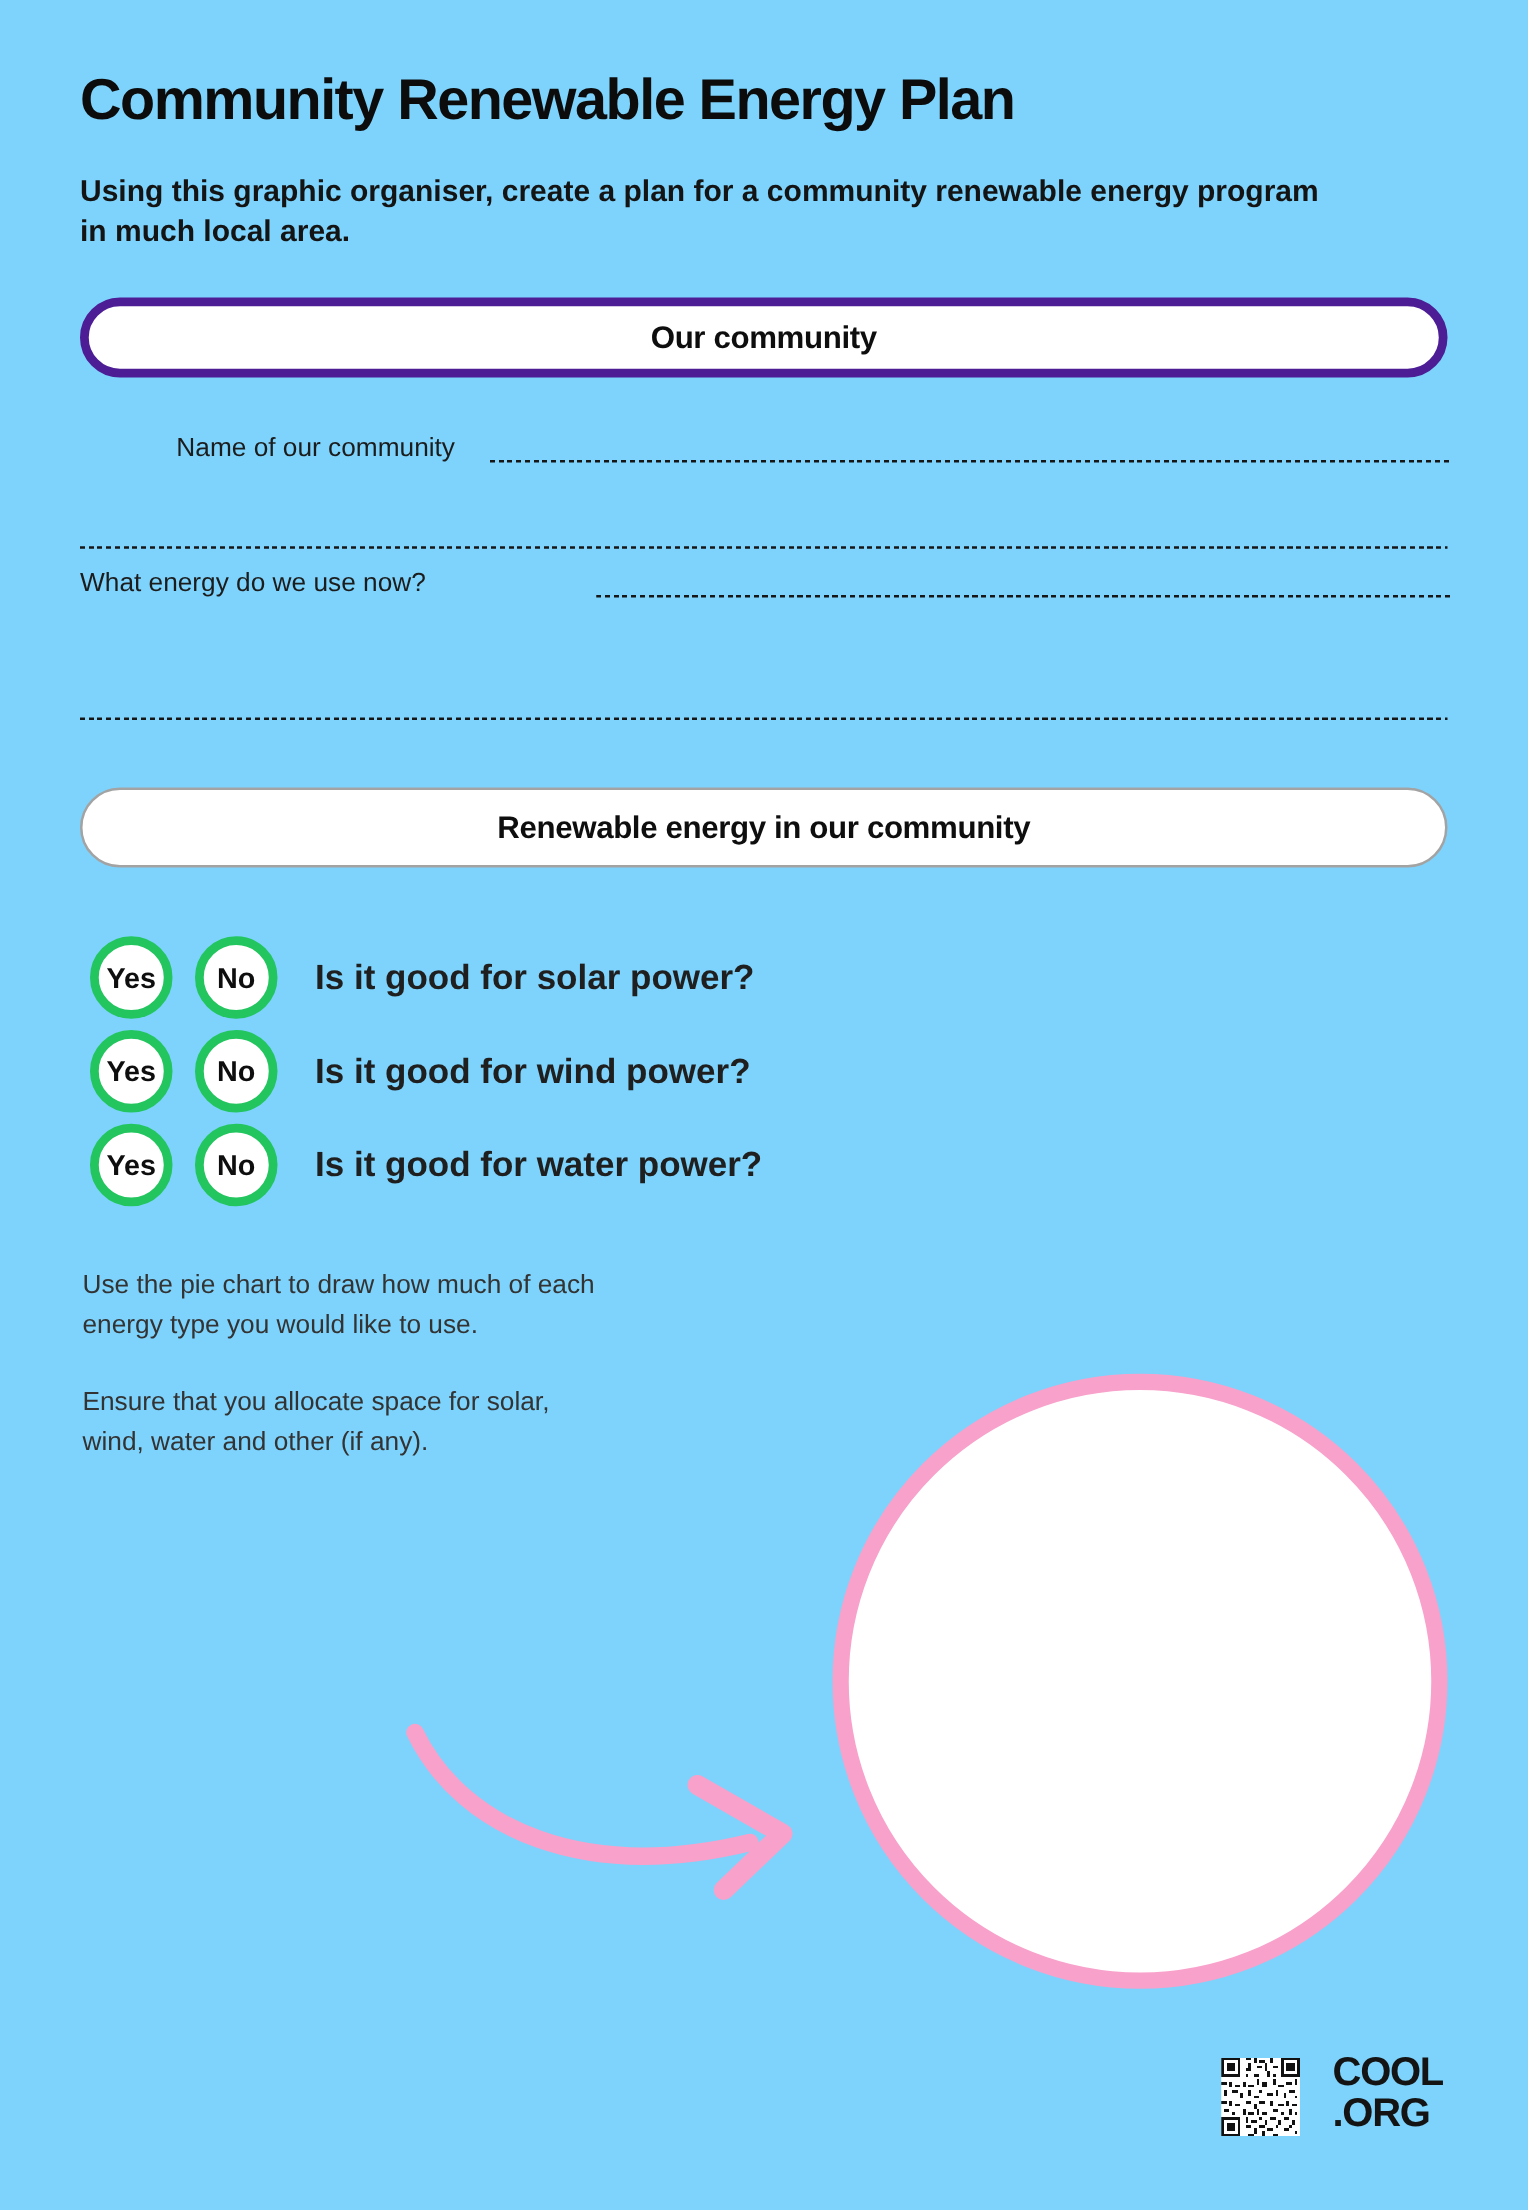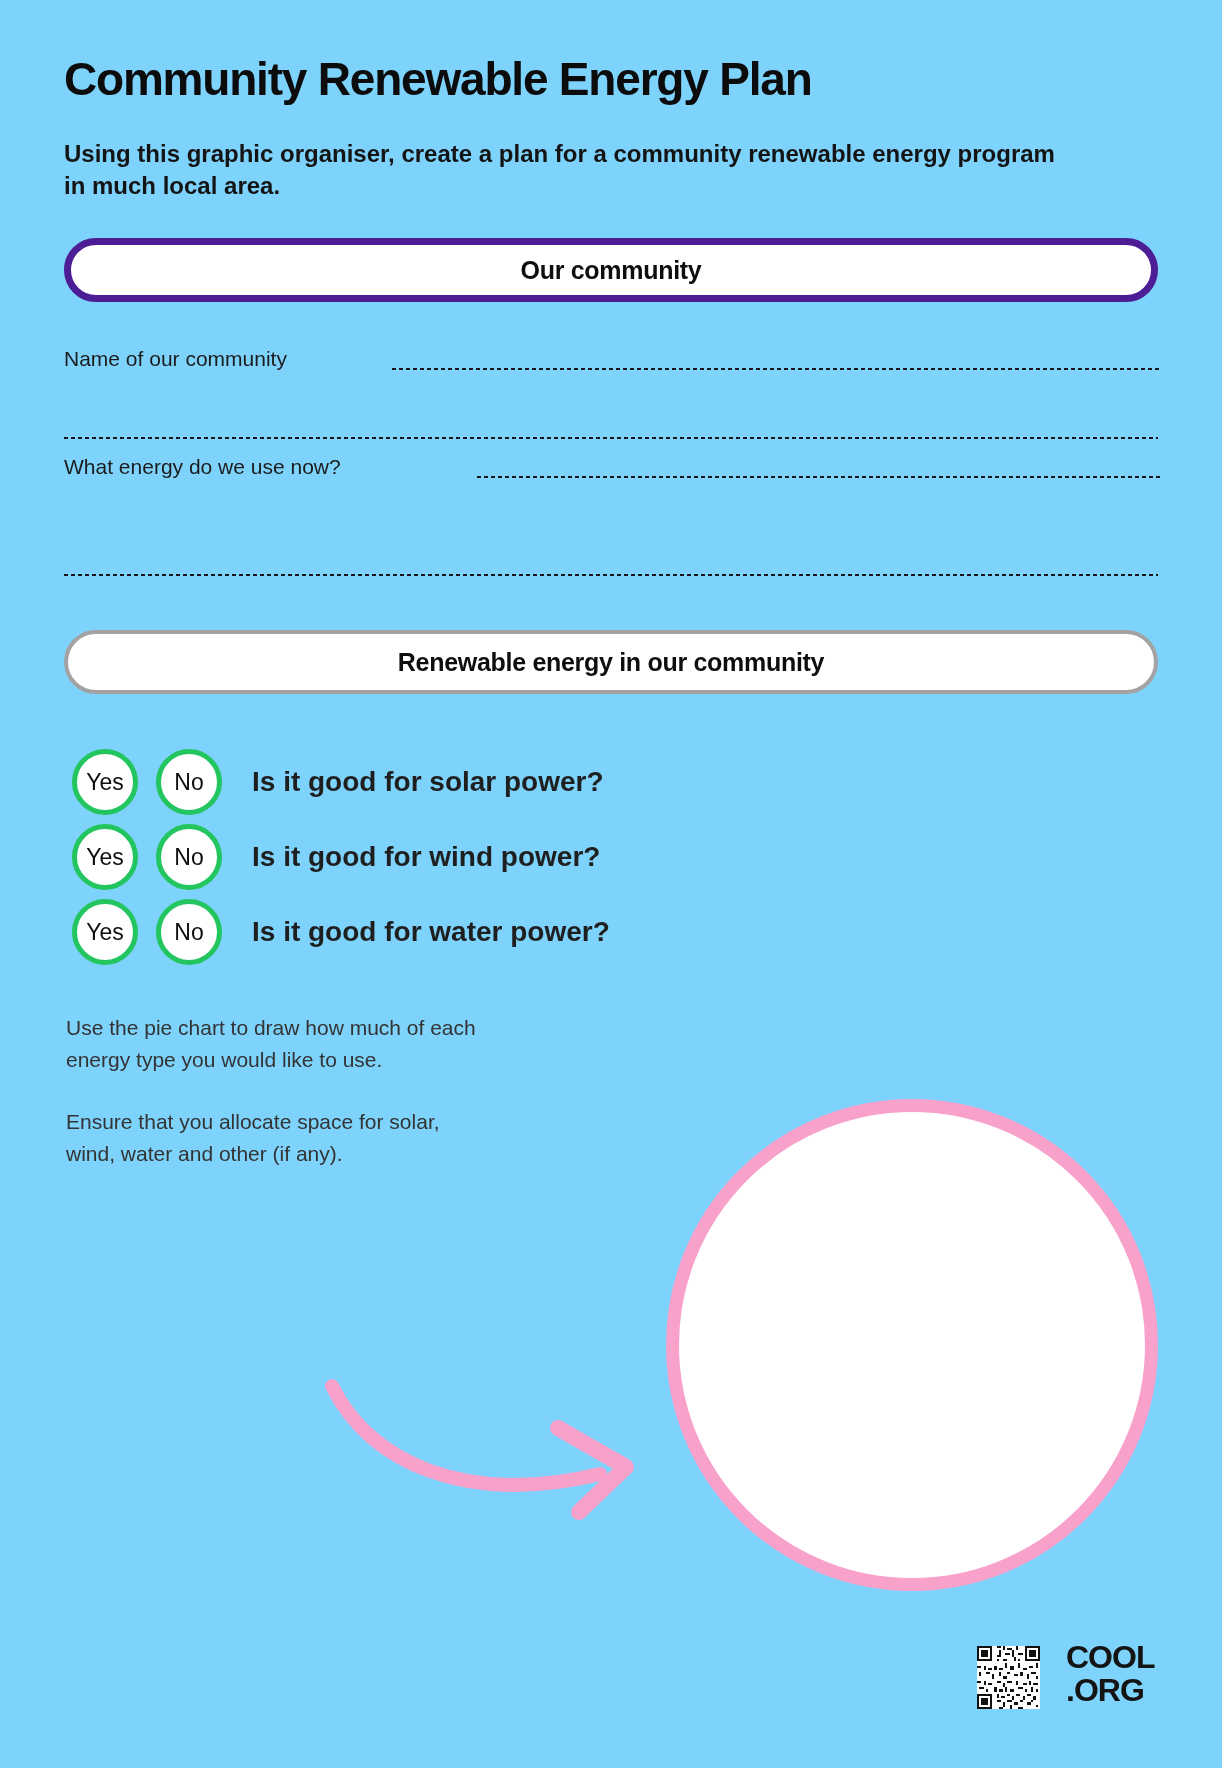--- a/index.html
+++ b/index.html
@@ -21,53 +21,53 @@
     position:absolute;left:64px;top:138px;margin:0;
     font-size:24px;font-weight:700;line-height:32px;color:#141414;
   }
   
   .pill{
     position:absolute;left:64px;width:1094px;height:64px;
     box-sizing:border-box;border-radius:34px;background:#fff;
     display:flex;align-items:center;justify-content:center;
   }
   .pill-green{top:238px;border:7px solid #4c1d95;}
-  .pill-pink{top:630px;border:4px solid #a3a3a3;}
+  .pill-pink{top:630px;border:2px solid #a3a3a3;}
   .pill-label{font-size:25px;font-weight:800;color:#0e0e0e;letter-spacing:-0.3px;}
   
   .field-row{
     position:absolute;left:64px;right:62px;
     display:flex;align-items:flex-end;
   }
   .field-row-1{top:340px;height:34px;}
   .field-row-2{top:448px;height:34px;}
   .field-label{font-size:21px;font-weight:500;color:#1c1c1c;line-height:30px;}
-  .field-row-1 .field-label{flex:0 0 300px;}
+  .field-row-1 .field-label{flex:0 0 300px;text-align:right;}
   .field-row-2 .field-label{flex:0 0 385px;}
   .dash{
     height:2px;
     background:repeating-linear-gradient(to right,#161616 0 4px,transparent 4px 7px);
   }
   .dash-inline{flex:1;margin-left:28px;margin-bottom:4px;}
   .dash-full{position:absolute;left:64px;width:1094px;}
   .dash-a{top:437px;}
   .dash-b{top:574px;}
   
   .q-row{
     position:absolute;left:64px;height:66px;
     display:flex;align-items:center;
   }
   .q-row-1{top:749px;}
   .q-row-2{top:824px;}
   .q-row-3{top:899px;}
   .yn-circle{
     box-sizing:border-box;width:66px;height:66px;border-radius:50%;
-    border:5px solid #22c55e;background:#fff;
+    border:7px solid #22c55e;background:#fff;
     display:flex;align-items:center;justify-content:center;
-    font-size:23px;font-weight:400;color:#0e0e0e;flex:0 0 66px;
+    font-size:23px;font-weight:700;color:#0e0e0e;flex:0 0 66px;
     margin-left:8px;cursor:pointer;
   }
   .yn-circle.no{margin-left:18px;}
   .q-text{margin-left:30px;font-size:28px;font-weight:700;color:#1f1f1f;}
   
   .pie-para{position:absolute;left:66px;width:520px;margin:0;
     font-size:21px;font-weight:500;line-height:32px;color:#333333;}
   .pie-para-1{top:1012px;}
   .pie-para-2{top:1106px;}
   

